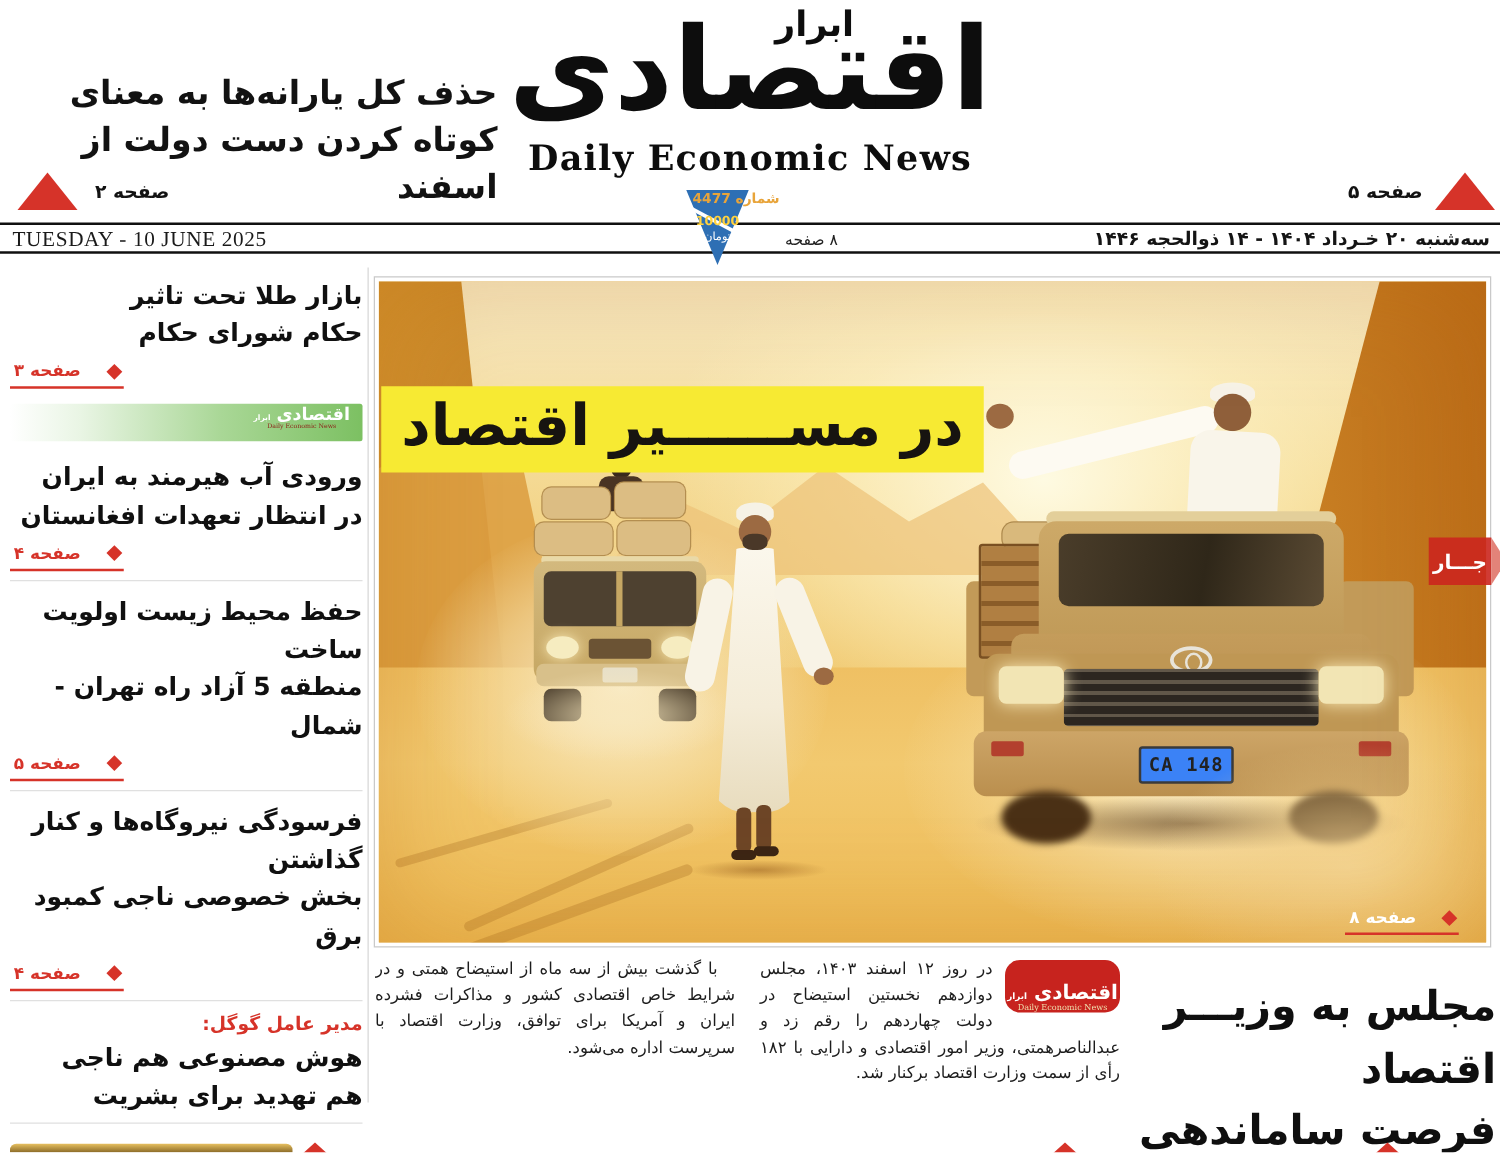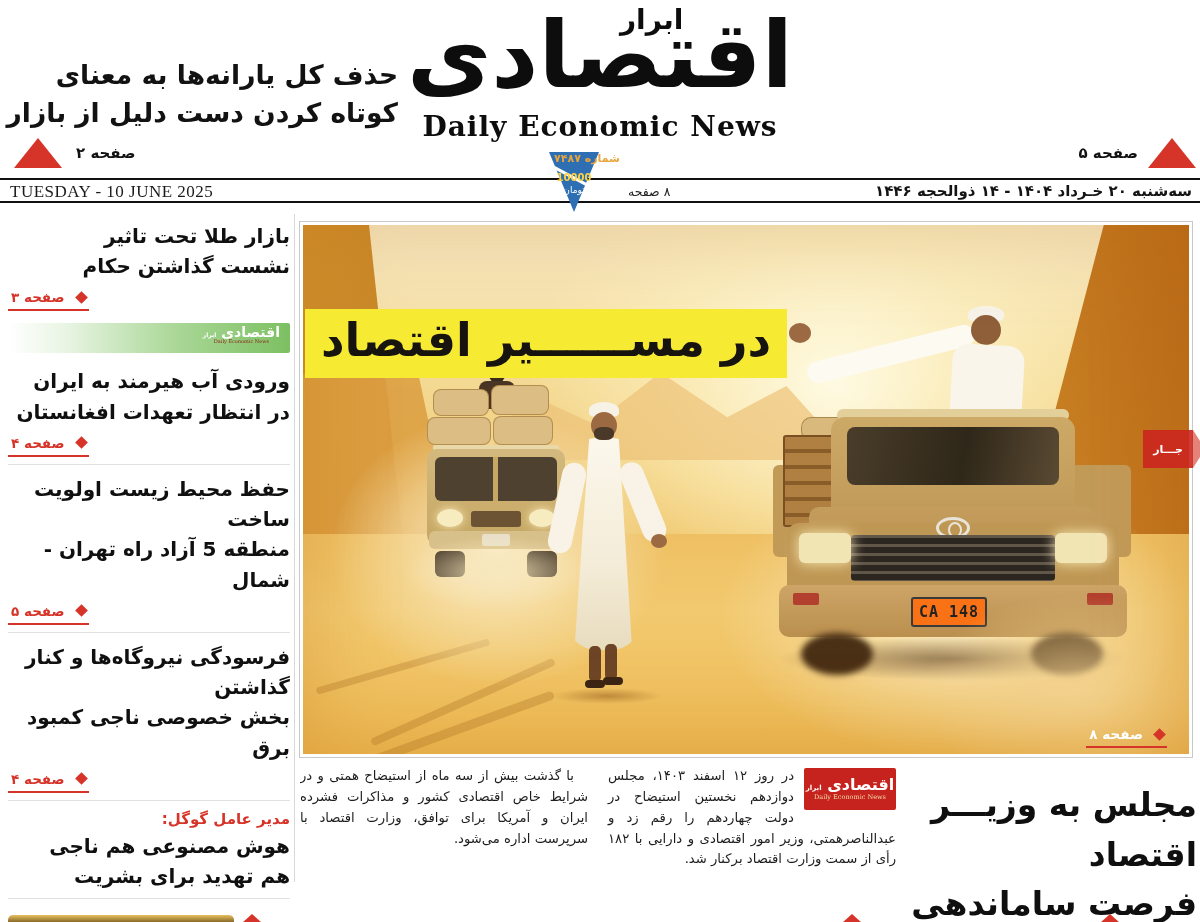--- a/index.html
+++ b/index.html
@@ -1,21 +1,21 @@
 <!DOCTYPE html>
 <html lang="fa"><head>
 <meta charset="utf-8">
 <style>
   * { margin:0; padding:0; box-sizing:border-box; }
   html,body { background:#ffffff; }
   body { font-family:"DejaVu Sans", sans-serif; }
   .page { position:relative; width:1200px; height:922px; background:#fff; overflow:hidden; margin:0 auto; }
   .tri-up { width:0; height:0; border-left:24px solid transparent; border-right:24px solid transparent; border-bottom:30px solid #d63329; }
   .dia { width:9px; height:9px; background:#d63329; transform:rotate(45deg); display:inline-block; flex:none; }
-  .pageref { display:inline-flex; direction:rtl; align-items:center; gap:12px; border-bottom:2px solid #d63329; padding:0 3px 4px;
+  .pageref { display:inline-flex; direction:rtl; align-items:center; gap:22px; border-bottom:2px solid #d63329; padding:0 3px 4px;
              color:#d63329; font-size:13.5px; font-weight:bold; }
   .pageref.white { color:#fff; }
 
   
   .story-tl { position:absolute; left:6px; top:56px; width:392px; direction:rtl;
               font-size:26.5px; font-weight:bold; line-height:1.42; color:#121212; }
   .story-tl-ref { position:absolute; left:14px; top:138px; display:flex; align-items:center; gap:14px; }
   .story-tl-ref .lbl, .story-tr-ref .lbl { font-size:15px; font-weight:bold; color:#121212; direction:rtl; }
 
   .story-tr { position:absolute; left:822px; top:64px; width:374px; text-align:right; direction:rtl;
@@ -135,88 +135,88 @@
   .tk-wind { position:absolute; left:74px; top:142px; width:212px; height:58px; border-radius:8px;
              background:linear-gradient(100deg,#4a3d2a 0%,#2f2719 55%,#5a4a33 100%); }
   .tk-hood { position:absolute; left:36px; top:222px; width:288px; height:56px; background:linear-gradient(#c49c5b,#bb9150); border-radius:10px 10px 2px 2px; }
   .tk-front { position:absolute; left:14px; top:238px; width:332px; height:74px; background:#bf9754; border-radius:12px; }
   .tk-emblem { position:absolute; left:163px; top:232px; width:34px; height:22px; border:3px solid #e8e4da; border-radius:50%; }
   .tk-emblem::after { content:""; position:absolute; left:9px; top:2px; width:10px; height:12px; border:2px solid #e8e4da; border-radius:50%; }
   .tk-grille { position:absolute; left:78px; top:250px; width:204px; height:46px; background:#2c2620; border-radius:4px;
                background-image:repeating-linear-gradient(180deg, rgba(125,113,95,.65) 0 3px, rgba(0,0,0,0) 3px 9px); }
   .tk-hl { position:absolute; top:248px; width:52px; height:30px; background:#f2e5b4; border-radius:6px; box-shadow:0 0 14px rgba(255,240,190,.95); }
   .tk-bumper { position:absolute; left:6px; top:300px; width:348px; height:52px; background:linear-gradient(#cda567,#ba8f4e); border-radius:10px; }
-  .tk-plate { position:absolute; left:138px; top:312px; width:76px; height:30px; background:#f97316; border:2px solid #3a3a3a; border-radius:3px;
+  .tk-plate { position:absolute; left:138px; top:312px; width:76px; height:30px; background:#3b82f6; border:2px solid #3a3a3a; border-radius:3px;
               display:flex; align-items:center; justify-content:center;
               font-family:"DejaVu Sans Mono", monospace; font-size:15px; font-weight:bold; color:#222; letter-spacing:1px; }
   .tk-refl { position:absolute; top:308px; width:26px; height:12px; background:#b3402e; border-radius:2px; }
   .tk-wheel { position:absolute; top:348px; width:72px; height:42px; background:#4a3015; border-radius:50%; filter:blur(3px); }
   .tk-shadow { position:absolute; left:4px; top:352px; width:352px; height:44px; border-radius:50%;
                background:radial-gradient(ellipse, rgba(60,30,5,.5), rgba(60,30,5,0) 70%); }
 
   .ph-vignette { inset:0; box-shadow:inset 0 0 90px rgba(190,110,15,.35); }
 
   .hl-strip { position:absolute; z-index:10; background:#f7ea33; color:#171410; font-weight:bold; font-size:46px;
               line-height:1.18; padding:4px 16px 11px; direction:rtl; white-space:nowrap; }
   .hl1 { left:14px; top:10px; }
   .hl2 { left:2px; top:84px; }
 
   .photo-ref { position:absolute; right:22px; bottom:6px; z-index:10; }
 
   .jar-ribbon { position:absolute; left:1143px; top:430px; z-index:12; display:flex; align-items:center; }
-  .jar-main { width:50px; height:38px; background:rgba(203,38,30,.9); color:#fff; font-size:11px; font-weight:bold;
+  .jar-main { width:50px; height:38px; background:rgba(203,38,30,.9); color:#fff; font-size:16px; font-weight:bold;
               display:flex; align-items:center; justify-content:center; direction:rtl; }
   .jar-arrow { width:0; height:0; border-top:19px solid transparent; border-bottom:19px solid transparent; border-left:12px solid rgba(226,124,114,.95); }
 
   
   .article { position:absolute; left:300px; top:766px; width:596px; height:120px; direction:rtl;
              column-count:2; column-gap:20px; font-size:13.2px; line-height:1.58; text-align:justify; color:#1c1c1c; overflow:hidden; }
   .article p { margin:0; }
   .article p + p { text-indent:14px; }
   .art-logo { float:right; width:92px; height:42px; background:#c7231e; margin:2px 0 4px 10px; text-align:center;
-              display:flex; flex-direction:column; justify-content:center; line-height:1.05; border-radius:2px; }
+              display:flex; flex-direction:column; justify-content:flex-end; line-height:1.05; border-radius:12px; }
   .art-logo-fa { color:#fff; font-size:16px; font-weight:bold; direction:rtl; }
   .art-logo-small { color:#fff; font-size:7px; direction:rtl; }
   .art-logo-en { color:#f0dfae; font-size:6.5px; font-family:"DejaVu Serif", serif; }
 
   .bottom-story { position:absolute; left:903px; top:780px; width:294px; direction:rtl; text-align:right;
                   font-size:33px; font-weight:bold; line-height:1.5; color:#0f0f0f; }
 
   
   .next-photo { position:absolute; left:8px; top:915px; width:226px; height:7px; border-radius:5px 5px 0 0;
                 background:linear-gradient(180deg,#e7c060,#8a6a28); }
   .tip { position:absolute; top:914px; width:0; height:0; border-left:10px solid transparent; border-right:10px solid transparent;
          border-bottom:9px solid #d63329; }
 </style>
 </head>
 <body>
 
 <div class="page">
 
   <div class="story-tl">
     <div>حذف کل یارانه‌ها به معنای</div>
-    <div>کوتاه کردن دست دلیل از بازار</div>
+    <div>کوتاه کردن دست دولت از اسفند</div>
   </div>
   <div class="story-tl-ref">
     <span class="tri-up"></span>
     <span class="lbl">صفحه ۲</span>
   </div>
 
   <div class="masthead">
     <div class="logo-fa">
       <span>اقتصادی</span>
       <span class="logo-fa-small">ابرار</span>
     </div>
     <div class="logo-en">Daily Economic News</div>
   </div>
 
   <div class="issue-badge">
     <div class="issue-tri"></div>
     <div class="issue-slash"></div>
-    <div class="issue-no">شماره ۷۴۸۷</div>
+    <div class="issue-no">شماره 4477</div>
     <div class="issue-price">10000</div>
     <div class="issue-unit">تومان</div>
   </div>
 
   <div class="story-tr-ref">
     <span class="lbl">صفحه ۵</span>
     <span class="tri-up"></span>
   </div>
 
   <div class="datebar">
@@ -224,21 +224,21 @@
     <span class="date-pages">۸ صفحه</span>
     <span class="date-fa">سه‌شنبه ۲۰ خـرداد ۱۴۰۴ - ۱۴ ذوالحجه ۱۴۴۶</span>
   </div>
 
   <div class="v-divider"></div>
   <div class="sidebar">
 
     <div class="sb-item">
       <div class="sb-title">
         <div>بازار طلا تحت تاثیر</div>
-        <div>نشست گذاشتن حکام</div>
+        <div>حکام شورای حکام</div>
       </div>
       <div class="sb-ref"><span class="pageref">
             <span class="dia"></span>
             <span>صفحه ۳</span>
           </span></div>
     </div>
 
     <div class="green-bar">
       <div class="gb-logo">
         <div class="gb-fa"><span>اقتصادی</span> <span class="gb-small">ابرار</span></div>

